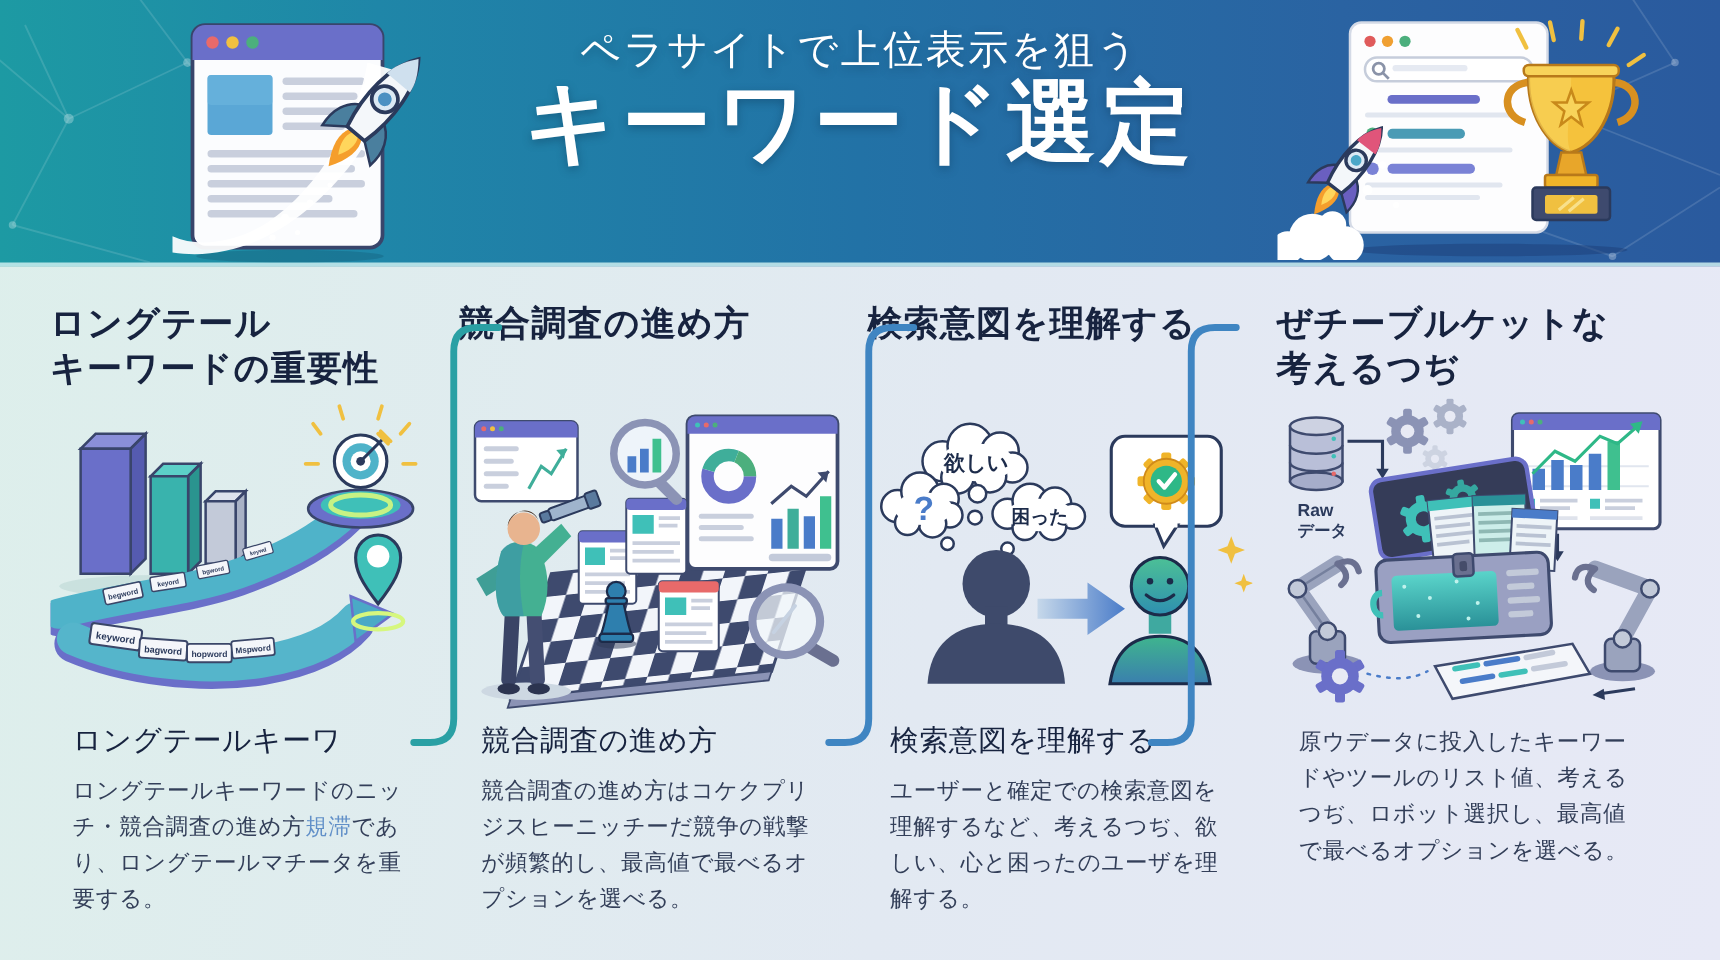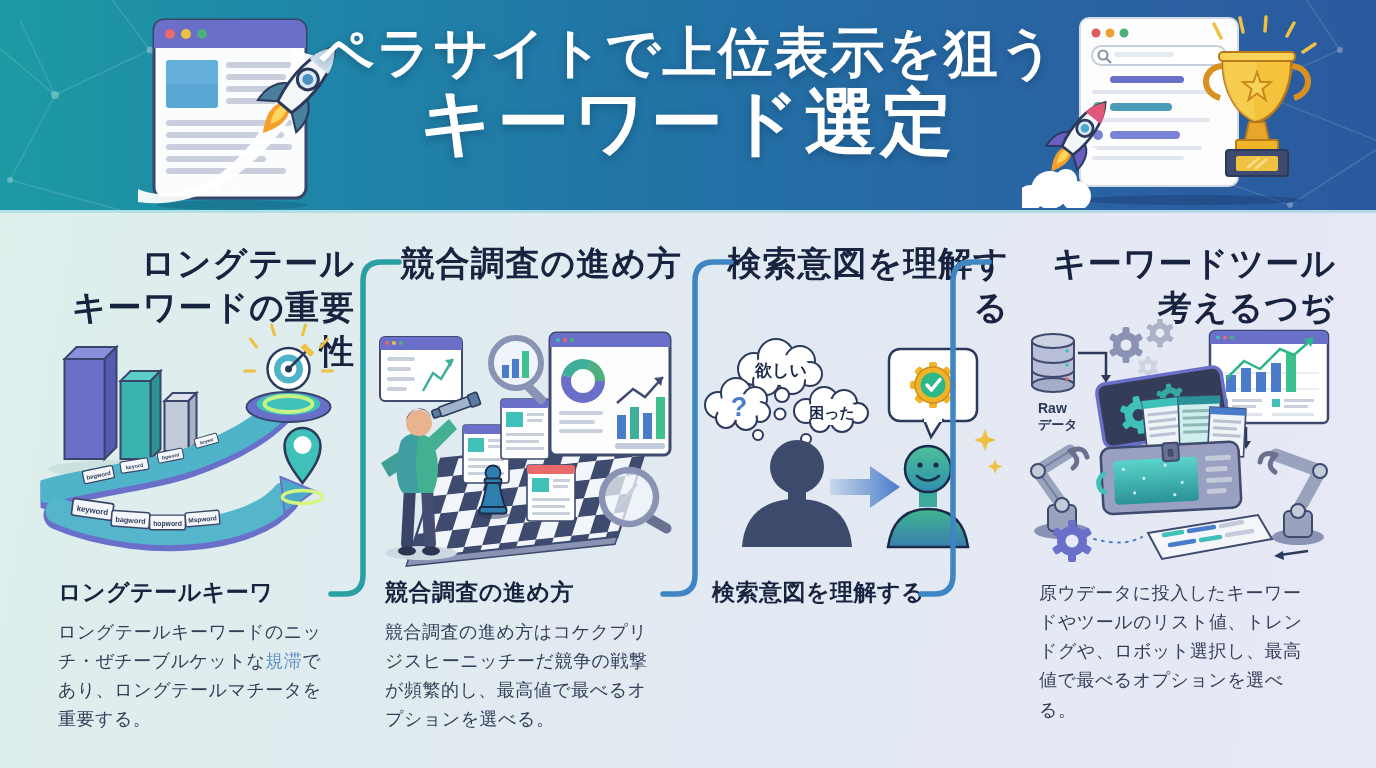--- a/index.html
+++ b/index.html
@@ -6,34 +6,34 @@
   .page{position:relative;width:1376px;height:768px;overflow:hidden;
         font-family:"Liberation Sans","DejaVu Sans",sans-serif;
         background:linear-gradient(100deg,#ddefeb 0%,#e2e9f2 55%,#e7e9f6 100%);}
   
   .hero{position:absolute;left:0;top:0;width:1376px;height:210px;
         background:linear-gradient(90deg,#1d9aa3 0%,#1f86a8 22%,#2272a6 50%,#2a63a2 78%,#2a5a9e 100%);
         border-bottom:3px solid rgba(205,238,240,.85);}
   .hero svg{position:absolute;}
   .hero-title{position:absolute;left:0;top:22px;width:1376px;text-align:center;color:#fff;z-index:5;
               text-shadow:0 3px 8px rgba(8,40,70,.35);line-height:1.12;pointer-events:none;}
-  .hero-title .t1{font-size:54px;font-weight:700;letter-spacing:2px;}
+  .hero-title .t1{font-size:32px;font-weight:400;letter-spacing:2px;}
   .hero-title .t2{font-size:72px;font-weight:900;letter-spacing:4px;}
   .net{left:0;top:0;}
   .illo-left{left:132px;top:12px;z-index:4;}
   .illo-right{left:1022px;top:4px;z-index:4;}
   
   .main{position:absolute;left:0;top:213px;width:1376px;height:555px;
         display:grid;grid-template-columns:repeat(4,1fr);gap:12px;padding:28px 40px 0;box-sizing:border-box;}
   .col{position:relative;}
-  .col-heading{height:74px;text-align:right;font-weight:800;font-size:34px;letter-spacing:1px;
+  .col-heading{height:74px;text-align:left;font-weight:800;font-size:28px;letter-spacing:1px;
                color:#17233f;line-height:1.3;}
   .illo{position:relative;height:250px;margin:4px 0 8px;}
   .illo svg{position:absolute;left:50%;top:0;transform:translateX(-50%);}
-  .col-sub{padding:0 18px;font-weight:700;font-size:23px;letter-spacing:.5px;color:#17233f;}
+  .col-sub{padding:0 18px;font-weight:400;font-size:23px;letter-spacing:.5px;color:#17233f;}
   .col-body{padding:0 18px;margin-top:10px;font-size:18px;letter-spacing:.5px;line-height:1.62;color:#333f59;}
   .accent{color:#6290c8;text-align:right;}
   
   .connectors{position:absolute;left:0;top:0;z-index:3;pointer-events:none;}
   text{font-family:"Liberation Sans","DejaVu Sans",sans-serif;}
 </style>
 </head>
 <body>
 
 <div class="page">
@@ -258,21 +258,21 @@
             <path d="M262 28 L270 36 M264 26 L272 34" stroke="#f0c040" stroke-width="3" stroke-linecap="round"></path>
           </g>
           <g>
             <ellipse cx="262" cy="178" rx="20" ry="6.5" fill="none" stroke="#d6f77e" stroke-width="3.5"></ellipse>
             <path d="M262 164 C248 146 244 137 244 127 A 18 18 0 1 1 280 127 C280 137 276 146 262 164 Z" fill="#3fc0b8" stroke="#2b3a5c" stroke-width="2.5"></path>
             <circle cx="262" cy="126" r="9" fill="#ffffff"></circle>
           </g>
         </svg>
       </div>
       <div class="col-sub">ロングテールキーワ</div>
-      <p class="col-body"><span>ロングテールキーワードのニッチ・ぜチーブルケットな</span><span class="accent">規滞</span><span>であり、ロングテールマチータを重要する。</span></p>
+      <p class="col-body"><span>ロングテールキーワードのニッチ・競合調査の進め方</span><span class="accent">規滞</span><span>であり、ロングテールマチータを重要する。</span></p>
     </section>
 
     <section class="col">
       <div class="col-heading">
         <div>競合調査の進め方</div>
         <div></div>
       </div>
       <div class="illo">
         <svg width="300" height="250" viewBox="0 0 300 250">
           <defs>
@@ -493,25 +493,26 @@
               <path d="M-6 0 L-1.5 5 L7 -5.5" fill="none" stroke="#ffffff" stroke-width="3.5" stroke-linecap="round" stroke-linejoin="round"></path>
             </g>
           </g>
           <g fill="#f0c040">
             <path d="M283 110 L286 118 L294 121 L286 124 L283 132 L280 124 L272 121 L280 118 Z"></path>
             <path d="M293 140 L295 145.5 L300.5 147.5 L295 149.5 L293 155 L291 149.5 L285.5 147.5 L291 145.5 Z"></path>
           </g>
         </svg>
       </div>
       <div class="col-sub">検索意図を理解する</div>
+      <p class="col-body"><span>ユーザーと確定での検索意図を理解するなど、考えるつぢ、欲しい、心と困ったのユーザを理解する。</span><span class="accent"></span><span></span></p>
     </section>
 
     <section class="col">
       <div class="col-heading">
-        <div>キーワードツール</div>
+        <div>ぜチーブルケットな</div>
         <div>考えるつぢ</div>
       </div>
       <div class="illo">
         <svg width="330" height="250" viewBox="0 0 330 250">
           <defs>
             <linearGradient id="screenG" x1="0" y1="0" x2="0" y2="1">
               <stop offset="0" stop-color="#5ad4ca"></stop>
                 <stop offset="1" stop-color="#2a9198"></stop>
             </linearGradient>
           </defs>
@@ -706,17 +707,17 @@
                 <rect x="-4" y="-21" width="8" height="10" rx="2" transform="rotate(300)"></rect>
               </g>
             <circle r="15" fill="#6a6fc9"></circle>
               <circle r="6.5" fill="#e8eaf4"></circle>
           </g>
           <path d="M80 220 C104 226 116 224 128 218" fill="none" stroke="#4a7cc9" stroke-width="2" stroke-dasharray="2 6" stroke-linecap="round"></path>
           <path d="M294 232 L266 236" stroke="#2b3a5c" stroke-width="2.5" fill="none"></path>
           <polygon points="260,237 269,232 270,241" fill="#2b3a5c"></polygon>
         </svg>
       </div>
-      <p class="col-body"><span>原ウデータに投入したキーワードやツールのリスト値、トレンドグや、ロボット選択し、最高値で最べるオプションを選べる。</span><span class="accent"></span><span></span></p>
+      <p class="col-body"><span>原ウデータに投入したキーワードやツールのリスト値、考えるつぢ、ロボット選択し、最高値で最べるオプションを選べる。</span><span class="accent"></span><span></span></p>
     </section>
 
   </main>
 </div>
 
 </body></html>

